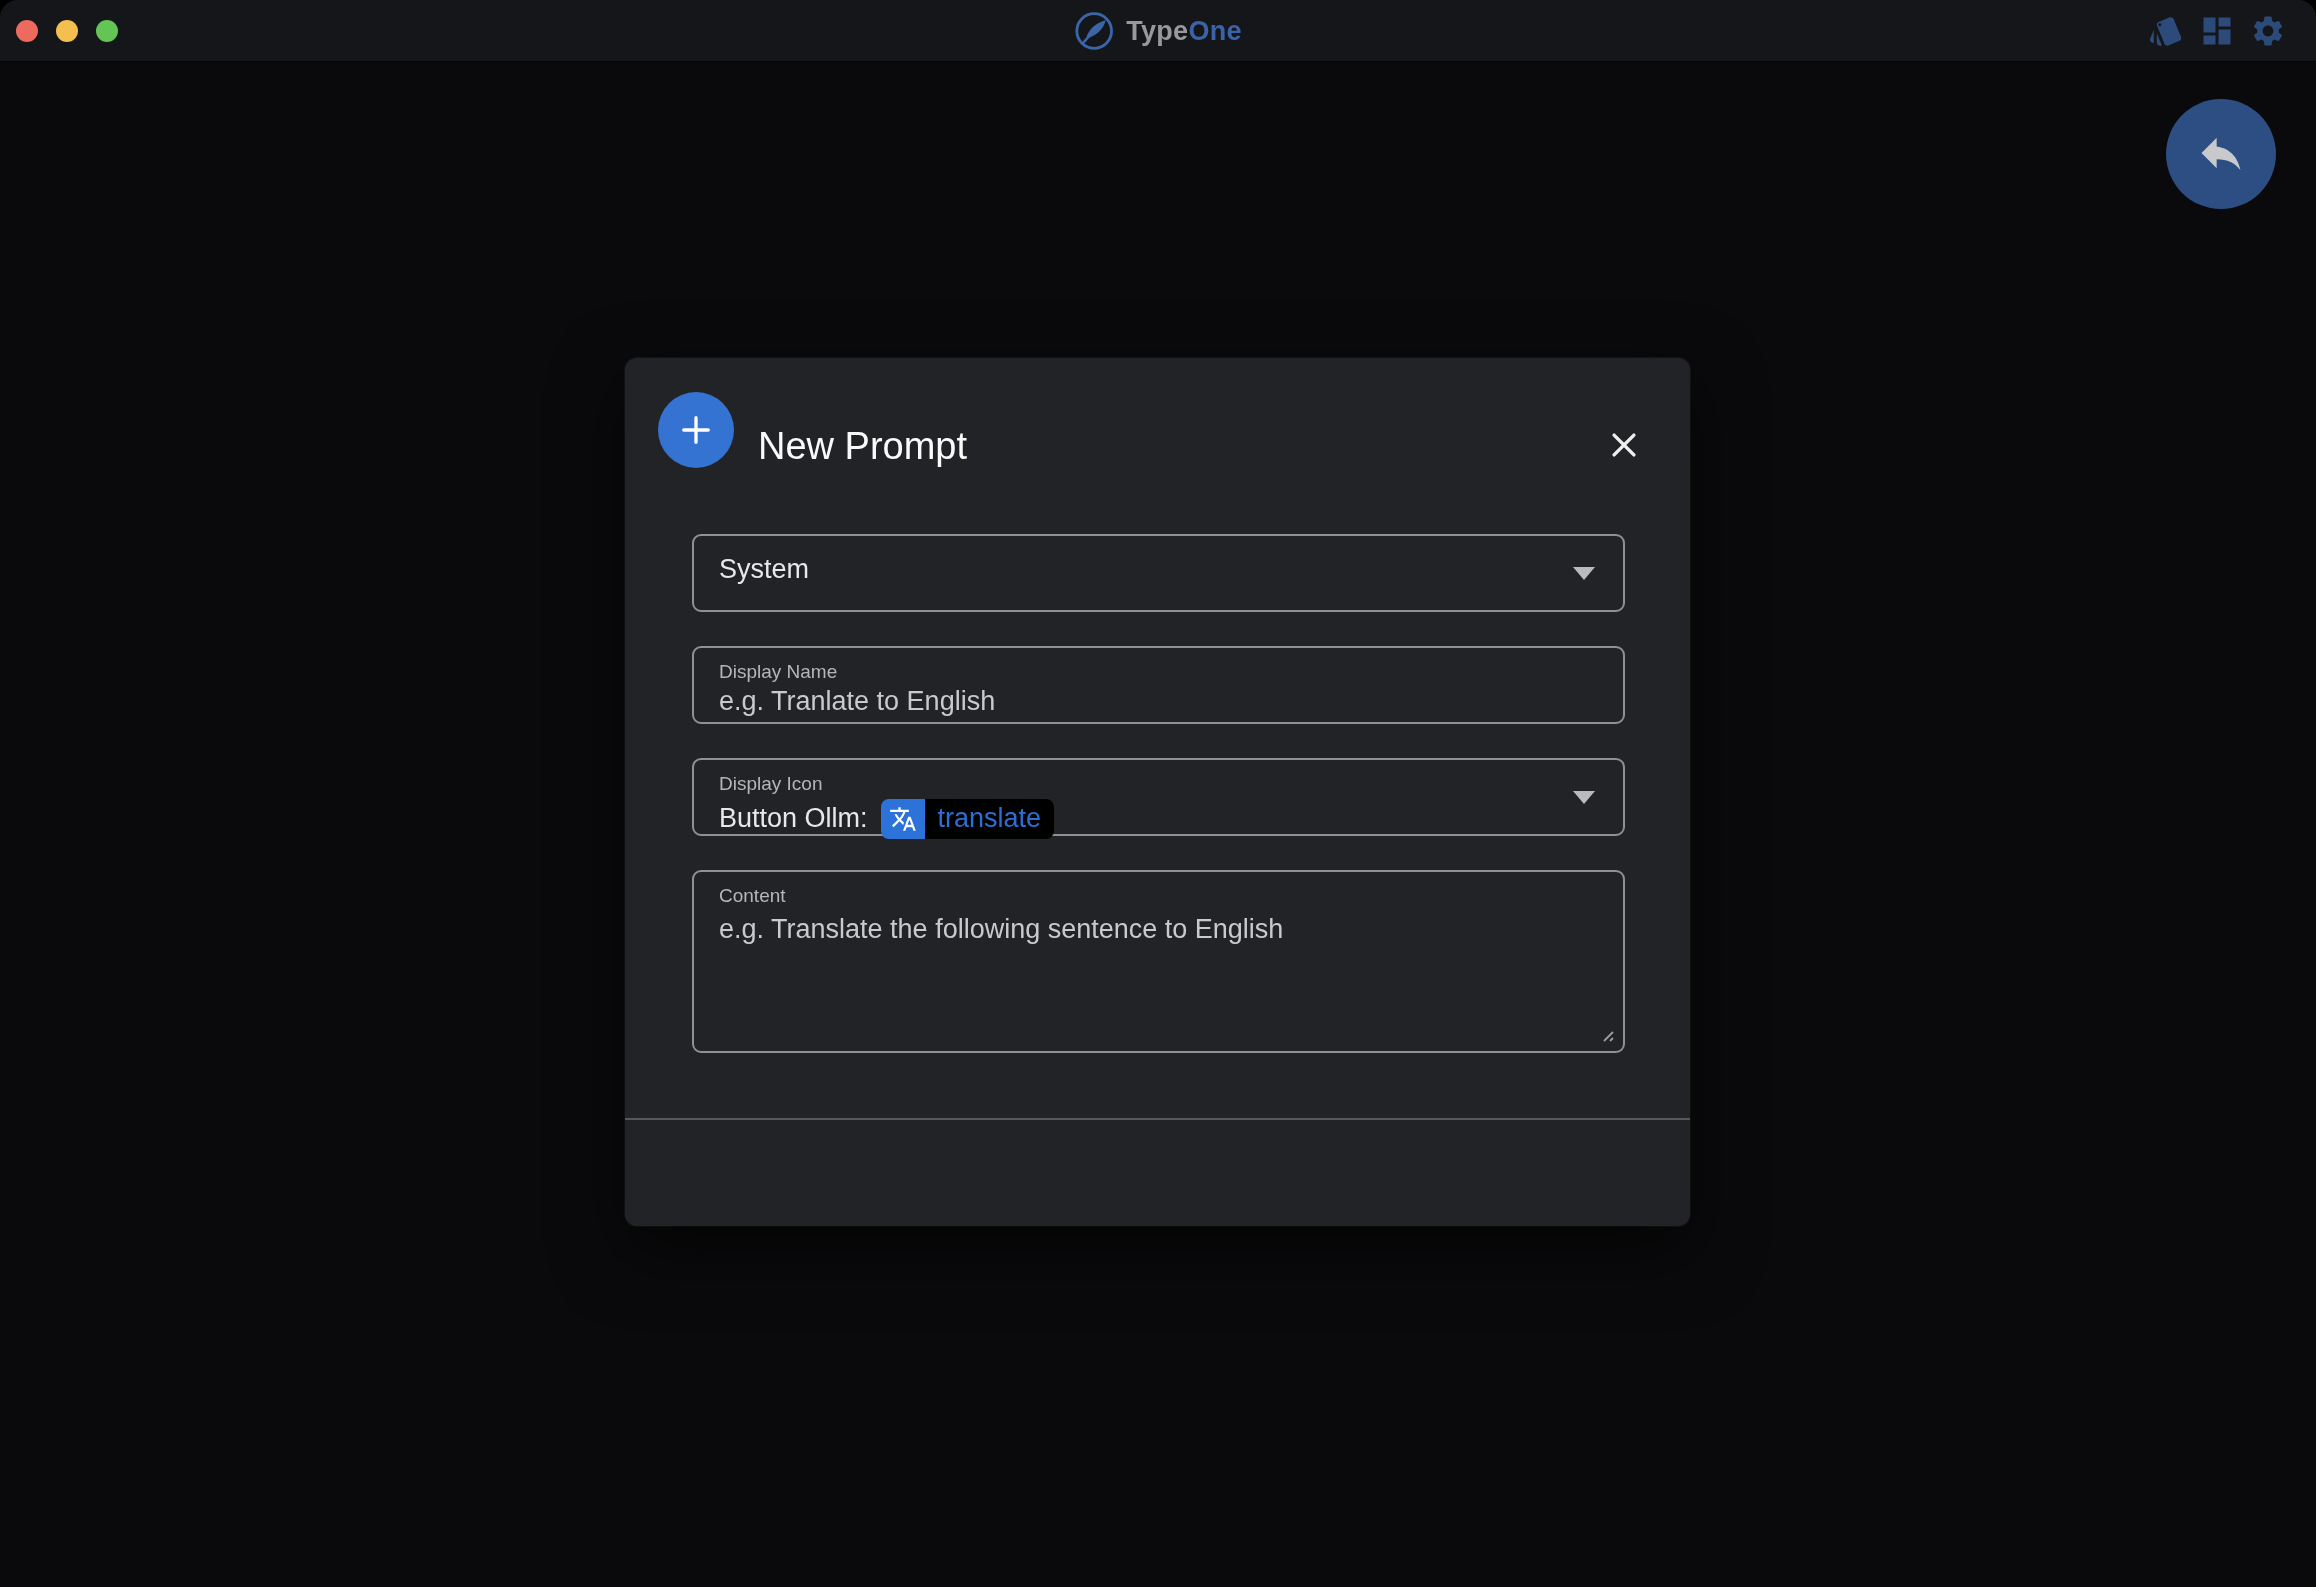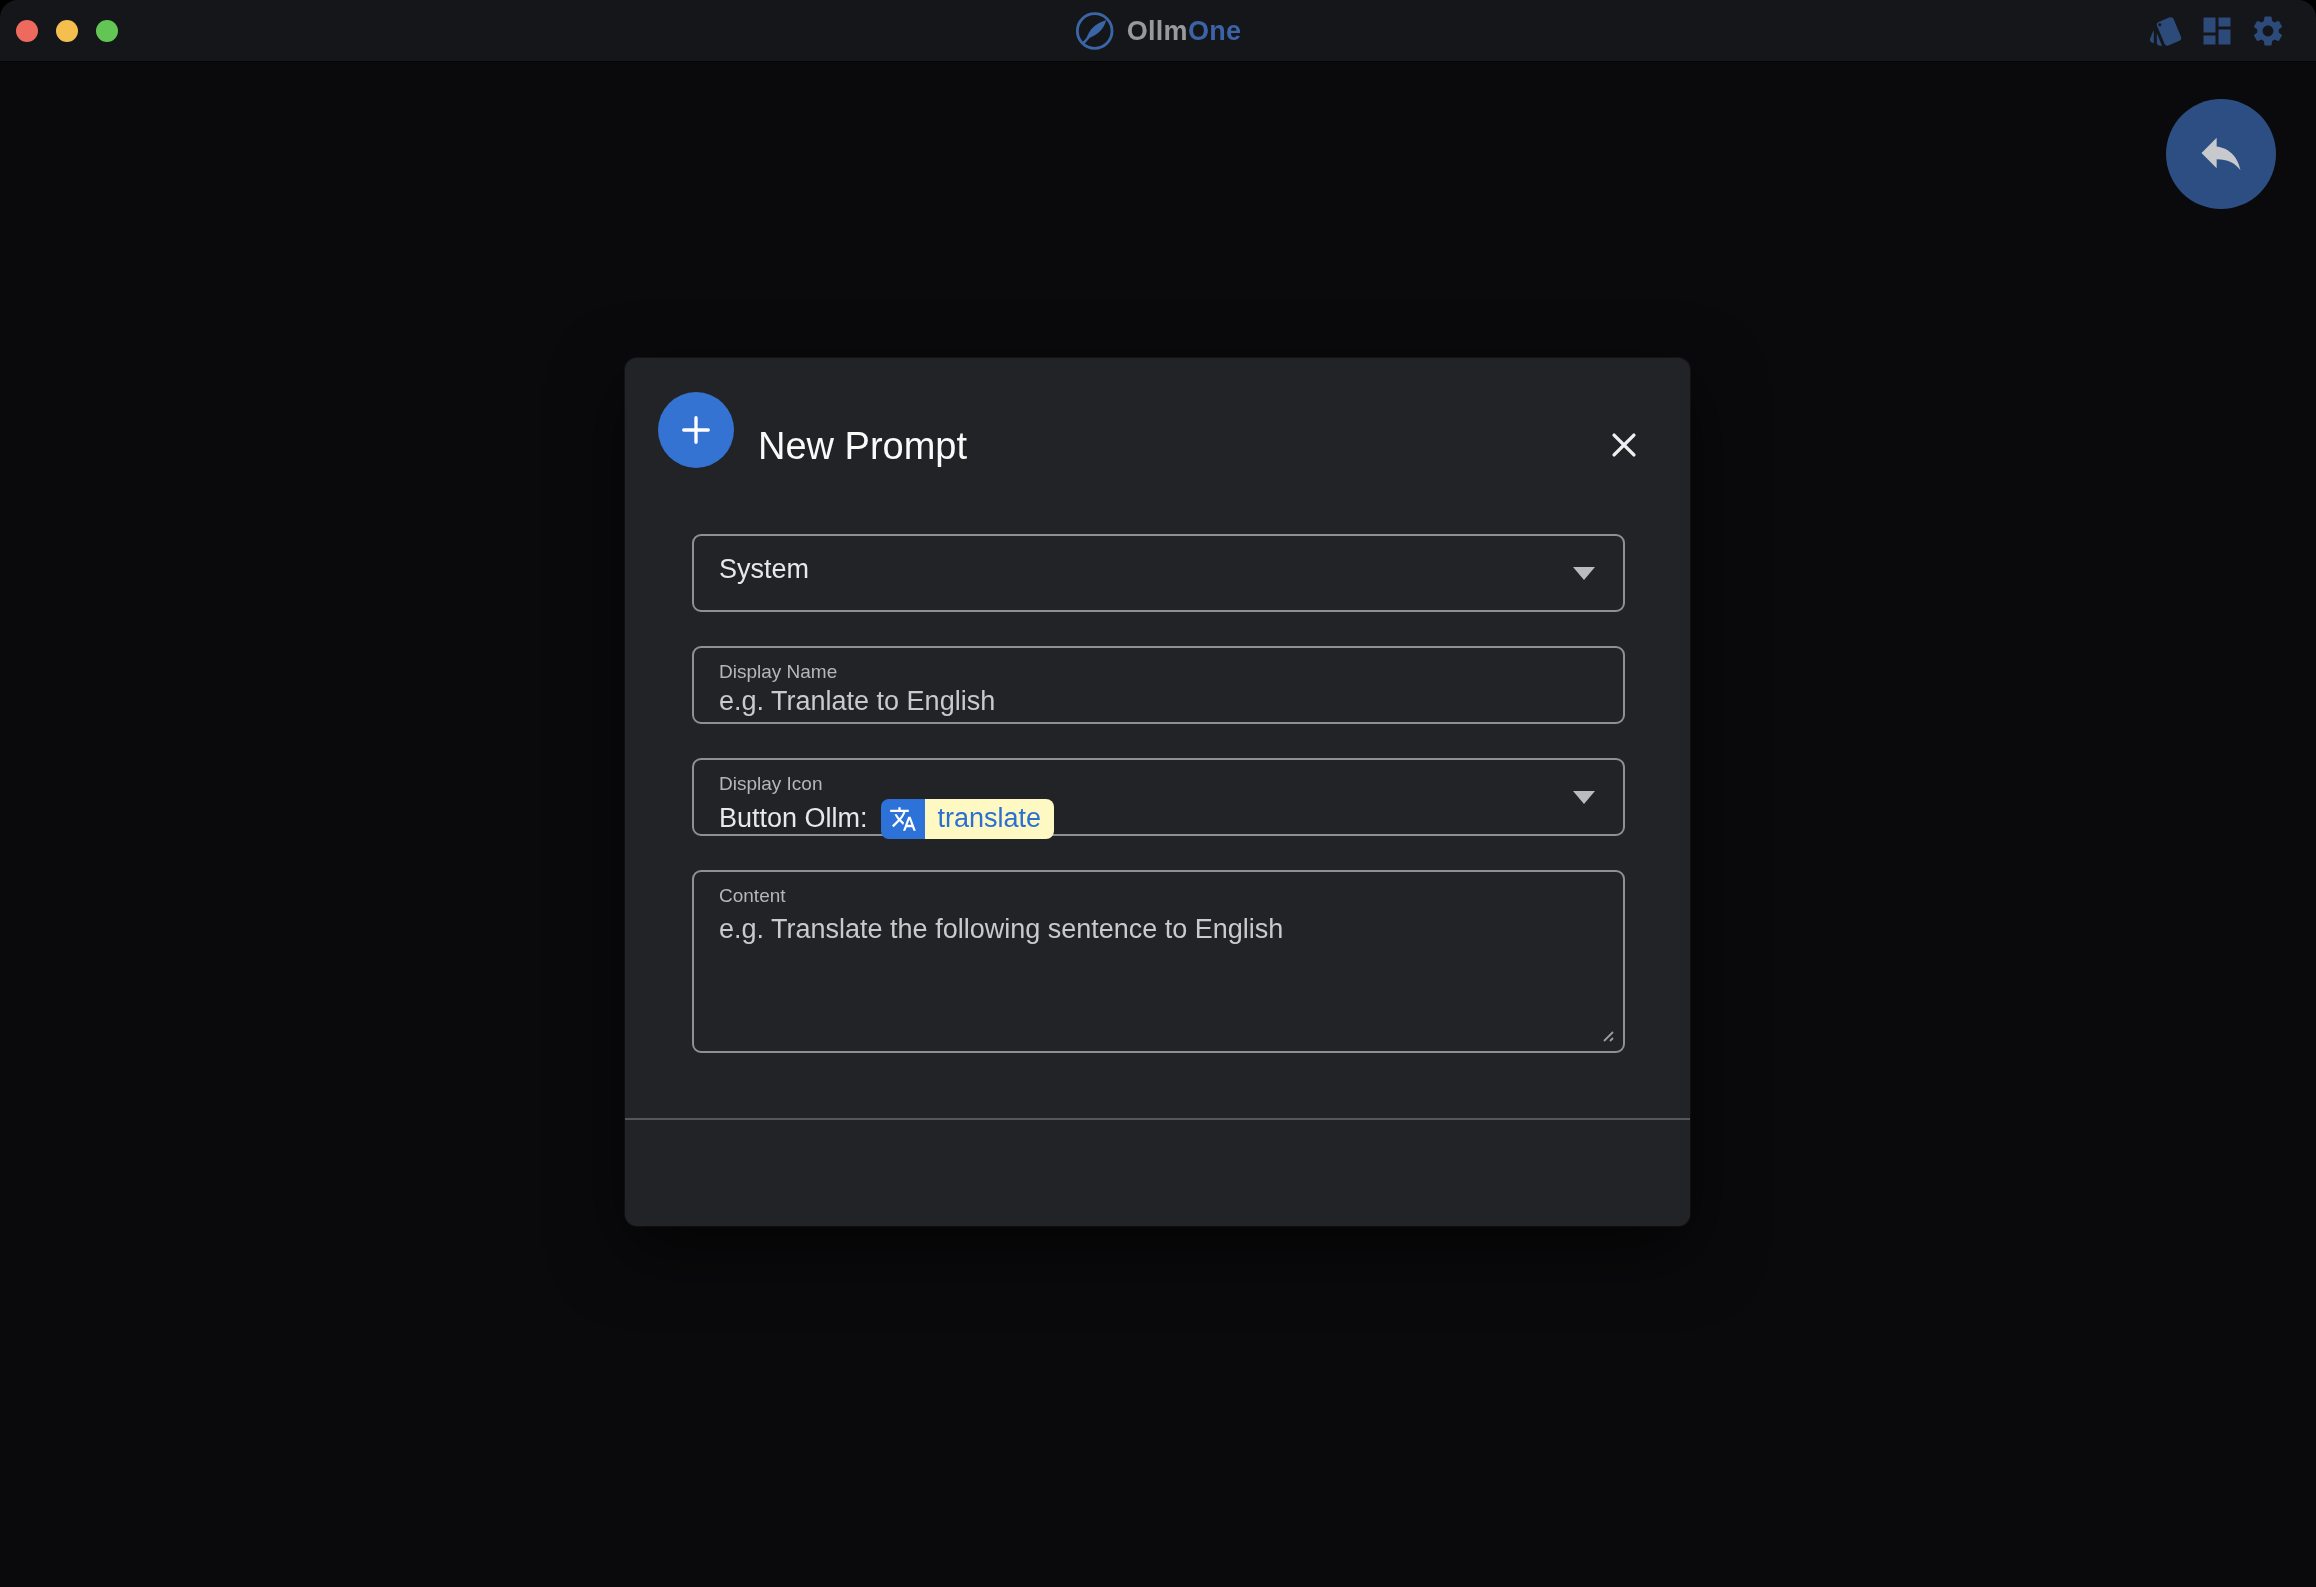--- a/index.html
+++ b/index.html
@@ -68,21 +68,21 @@
                    cursor:nwse-resize; color:#9a9ca0; }
 
   
   .icon-row { display:flex; align-items:center; margin-top:3px; }
   .icon-prefix { font-size:27px; color:#e7e8ea; margin-right:13px; white-space:nowrap; }
   .chip { display:inline-flex; align-items:stretch; height:40px; border-radius:8px;
           overflow:hidden; }
   .chip-icon-box { width:44px; background:#2d72d9; display:flex; align-items:center;
                    justify-content:center; color:#fff; }
   .chip-icon-box svg { width:28px; height:28px; }
-  .chip-text { background:#fef9c3; color:#2a6fd4; font-size:27px; display:flex;
+  .chip-text { background:#000000; color:#2a6fd4; font-size:27px; display:flex;
                align-items:center; padding:0 13px; }
 
   
   .dlg-divider { position:absolute; left:0; right:0; top:760px; height:2px; background:#55575b; }
   .dlg-footer { position:absolute; left:0; right:0; top:762px; bottom:0; display:flex;
                 align-items:center; justify-content:flex-end; padding-right:50px; }
   .add-btn { background:transparent; border:none; cursor:pointer; color:#4181e8;
              font-size:29px; font-weight:bold; letter-spacing:1.5px;
              font-family:"Liberation Sans", sans-serif; padding:10px 14px; }
 </style>
@@ -99,21 +99,21 @@
     </div>
 
     <div class="brand">
       <span class="logo">
         <svg viewBox="0 0 24 24" fill="none">
           <circle cx="12" cy="12" r="10.4" stroke="currentColor" stroke-width="1.7"></circle>
           <path d="M7 17 C8.4 11.2 12.6 7.4 19 5.4 C17.4 11.2 13 15.2 7.9 16.2 Z" fill="currentColor"></path>
           <path d="M5 19.6 L9.6 14.4" stroke="currentColor" stroke-width="1.5"></path>
         </svg>
       </span>
-      <span class="name"><span class="p1">Ollm</span><span class="p2">One</span></span>
+      <span class="name"><span class="p1">Type</span><span class="p2">One</span></span>
     </div>
 
     <div class="tb-icons">
       <button class="tb-btn" title="">
         <svg viewBox="0 0 24 24" fill="currentColor">
             <path d="M2.53 19.65l1.34.56v-9.03l-2.43 5.86c-.41 1.02.08 2.19 1.09 2.61zm19.5-3.7L17.07 3.98c-.31-.75-1.04-1.21-1.81-1.23-.26 0-.53.04-.79.15L7.1 5.95c-.75.31-1.21 1.03-1.23 1.8-.01.27.04.54.15.8l4.96 11.97c.31.76 1.05 1.22 1.83 1.23.26 0 .52-.05.77-.15l7.36-3.05c1.02-.42 1.51-1.59 1.09-2.6zM7.88 8.75c-.55 0-1-.45-1-1s.45-1 1-1 1 .45 1 1-.45 1-1 1zm-2 11c0 1.1.9 2 2 2h1.45l-3.45-8.34v6.34z"></path>
           </svg>
       </button>
       <button class="tb-btn" title="">
         <svg viewBox="0 0 24 24" fill="currentColor">

